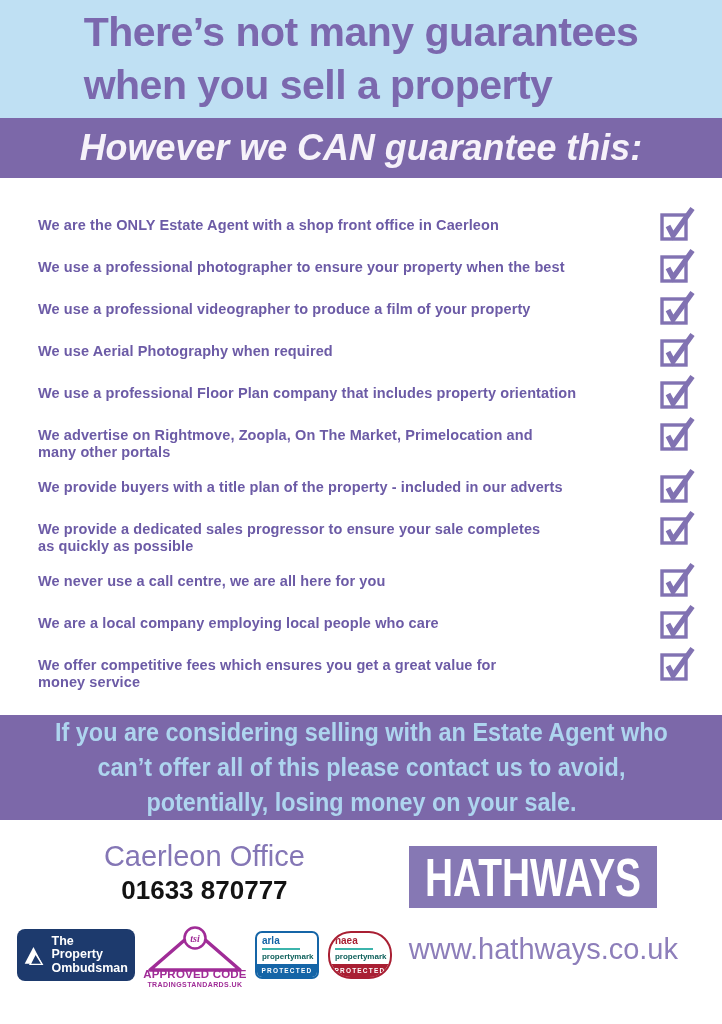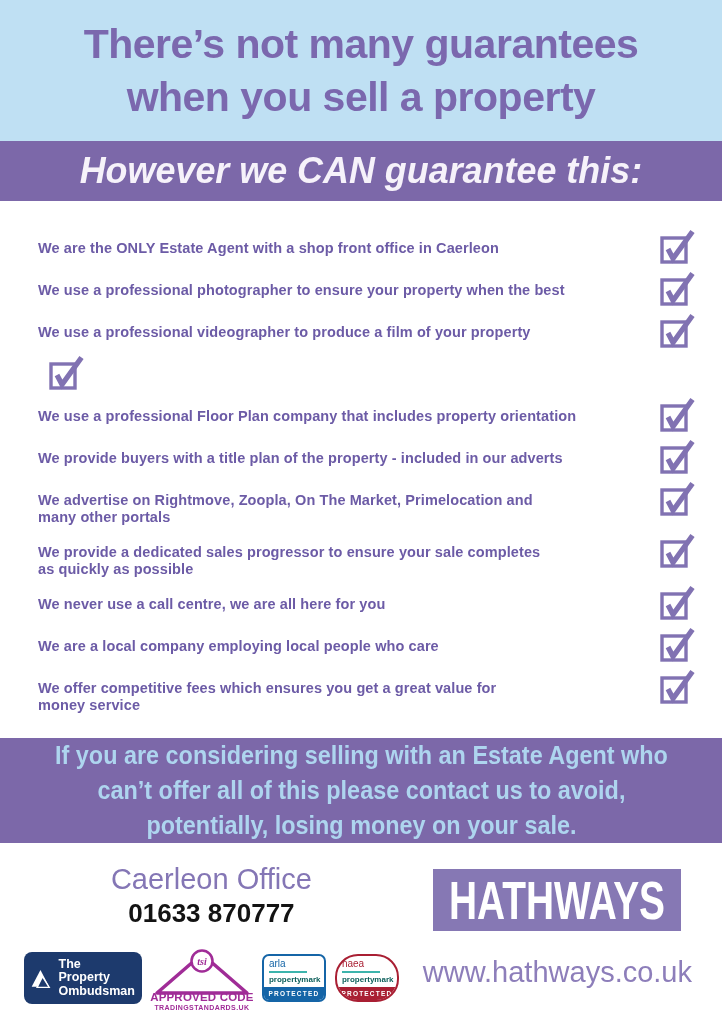--- a/index.html
+++ b/index.html
@@ -3,22 +3,22 @@
 <meta charset="utf-8">
 <style>
   html,body{margin:0;padding:0;}
   body{
     width:722px;height:1024px;
     font-family:"Liberation Sans",sans-serif;
     background:#ffffff;overflow:hidden;
   }
   
   .hero{
-    height:141px;background:var(--light_blue_bg);
-    display:flex;align-items:center;justify-content:center;text-align:center;
+    height:118px;background:var(--light_blue_bg);
+    display:flex;align-items:center;justify-content:center;
   }
   .hero-title{
     font-size:41px;font-weight:bold;color:var(--headline_purple);
     line-height:53px;white-space:pre-line;letter-spacing:-0.5px;
   }
   
   .banner1{
     height:60px;background:var(--purple_banner);
     display:flex;align-items:center;justify-content:center;
   }
@@ -66,33 +66,33 @@
   .tsi-line1{color:var(--tsi_magenta);font-weight:bold;font-size:11.5px;letter-spacing:0.2px;margin-top:-4px;white-space:nowrap;}
   .tsi-line2{color:var(--tsi_magenta);font-weight:bold;font-size:7px;letter-spacing:0.4px;margin-top:1px;white-space:nowrap;}
   
   .pm-card{
     width:64px;box-sizing:border-box;border-radius:7px;background:#fff;
     overflow:hidden;border:2.5px solid;
   }
   .pm-card.arla{border-color:var(--arla_blue);}
   .pm-card.naea{border-color:var(--naea_red);border-radius:23px;}
   .pm-top{padding:3px 5px 3px;text-align:left;}
-  .pm-name{font-size:10px;font-weight:normal;line-height:10px;}
+  .pm-name{font-size:10px;font-weight:bold;line-height:10px;}
   .pm-card.arla .pm-name{color:var(--arla_blue);}
   .pm-card.naea .pm-name{color:var(--naea_red);}
   .pm-rule{height:2px;width:38px;background:var(--propertymark_teal);margin:2px 0;}
   .pm-mark{font-size:8px;font-weight:bold;color:var(--propertymark_dark);line-height:9px;}
   .pm-band{color:#fff;font-size:6.5px;font-weight:bold;text-align:center;
     letter-spacing:1.2px;padding:3px 0 3px;}
   .pm-card.arla .pm-band{background:var(--arla_blue);}
   .pm-card.naea .pm-band{background:var(--naea_red);}
   
   .footer-right{
-    flex:1;box-sizing:border-box;padding-top:26px;padding-right:30px;
-    display:flex;flex-direction:column;align-items:center;
+    flex:1;box-sizing:border-box;padding-top:26px;padding-right:44px;
+    display:flex;flex-direction:column;
   }
   .brand-box{
     width:248px;height:89px;background:var(--brand_box_purple);
     display:flex;align-items:center;justify-content:center;
   }
   .brand-text{color:#fff;font-size:54px;font-weight:bold;transform:scaleX(0.72);letter-spacing:0px;white-space:nowrap;}
   .website{margin-top:25px;font-size:29px;color:var(--website_purple);}
 </style>
 </head>
 <body>
@@ -125,45 +125,46 @@
 
   <div class="row">
     <div class="row-text">We use a professional videographer to produce a film of your property</div>
     <svg viewBox="0 0 37 35" aria-hidden="true">
       <rect x="3" y="9" width="24" height="24" fill="none" stroke="currentColor" stroke-width="3.4"></rect>
       <polyline points="9,20 14,29.5 33.5,2.5" fill="none" stroke="currentColor" stroke-width="5.2"></polyline>
     </svg>
   </div>
 
   <div class="row">
+    <div class="row-text">We use Aerial Photography when required</div>
     <svg viewBox="0 0 37 35" aria-hidden="true">
       <rect x="3" y="9" width="24" height="24" fill="none" stroke="currentColor" stroke-width="3.4"></rect>
       <polyline points="9,20 14,29.5 33.5,2.5" fill="none" stroke="currentColor" stroke-width="5.2"></polyline>
     </svg>
   </div>
 
   <div class="row">
     <div class="row-text">We use a professional Floor Plan company that includes property orientation</div>
-    <svg viewBox="0 0 37 35" aria-hidden="true">
-      <rect x="3" y="9" width="24" height="24" fill="none" stroke="currentColor" stroke-width="3.4"></rect>
-      <polyline points="9,20 14,29.5 33.5,2.5" fill="none" stroke="currentColor" stroke-width="5.2"></polyline>
-    </svg>
-  </div>
-
-  <div class="row">
-    <div class="row-text">We provide buyers with a title plan of the property - included in our adverts</div>
     <svg viewBox="0 0 37 35" aria-hidden="true">
       <rect x="3" y="9" width="24" height="24" fill="none" stroke="currentColor" stroke-width="3.4"></rect>
       <polyline points="9,20 14,29.5 33.5,2.5" fill="none" stroke="currentColor" stroke-width="5.2"></polyline>
     </svg>
   </div>
 
   <div class="row">
     <div class="row-text">We advertise on Rightmove, Zoopla, On The Market, Primelocation and
 many other portals</div>
+    <svg viewBox="0 0 37 35" aria-hidden="true">
+      <rect x="3" y="9" width="24" height="24" fill="none" stroke="currentColor" stroke-width="3.4"></rect>
+      <polyline points="9,20 14,29.5 33.5,2.5" fill="none" stroke="currentColor" stroke-width="5.2"></polyline>
+    </svg>
+  </div>
+
+  <div class="row">
+    <div class="row-text">We provide buyers with a title plan of the property - included in our adverts</div>
     <svg viewBox="0 0 37 35" aria-hidden="true">
       <rect x="3" y="9" width="24" height="24" fill="none" stroke="currentColor" stroke-width="3.4"></rect>
       <polyline points="9,20 14,29.5 33.5,2.5" fill="none" stroke="currentColor" stroke-width="5.2"></polyline>
     </svg>
   </div>
 
   <div class="row">
     <div class="row-text">We provide a dedicated sales progressor to ensure your sale completes
 as quickly as possible</div>
     <svg viewBox="0 0 37 35" aria-hidden="true">

